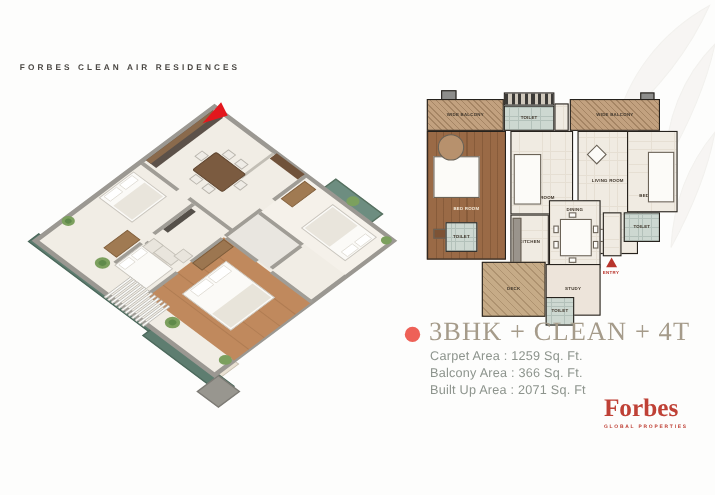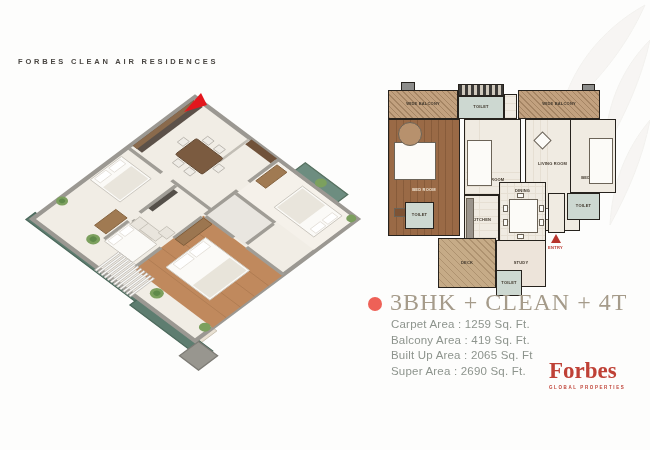--- a/index.html
+++ b/index.html
@@ -268,23 +268,22 @@
     </div>
 
     <div class="entry-arrow-2d" style="left:166px;top:152px;"></div>
     <div class="entry-label" style="left:163px;top:163px;">ENTRY</div>
   </div>
 
   <span class="bullet"></span>
   <h1 class="unit-title">3BHK + CLEAN + 4T</h1>
   <div class="area-lines">
     <div>Carpet Area : 1259 Sq. Ft.</div>
-    <div>Balcony Area : 419 Sq. Ft.</div>
-    <div>Built Up Area : 2065 Sq. Ft</div>
-    <div>Super Area : 2690 Sq. Ft.</div>
+    <div>Balcony Area : 366 Sq. Ft.</div>
+    <div>Built Up Area : 2071 Sq. Ft</div>
   </div>
 
   <div class="forbes">
     <div class="word">Forbes</div>
     <div class="tag">GLOBAL PROPERTIES</div>
   </div>
 
 </div>
 
 </body></html>

